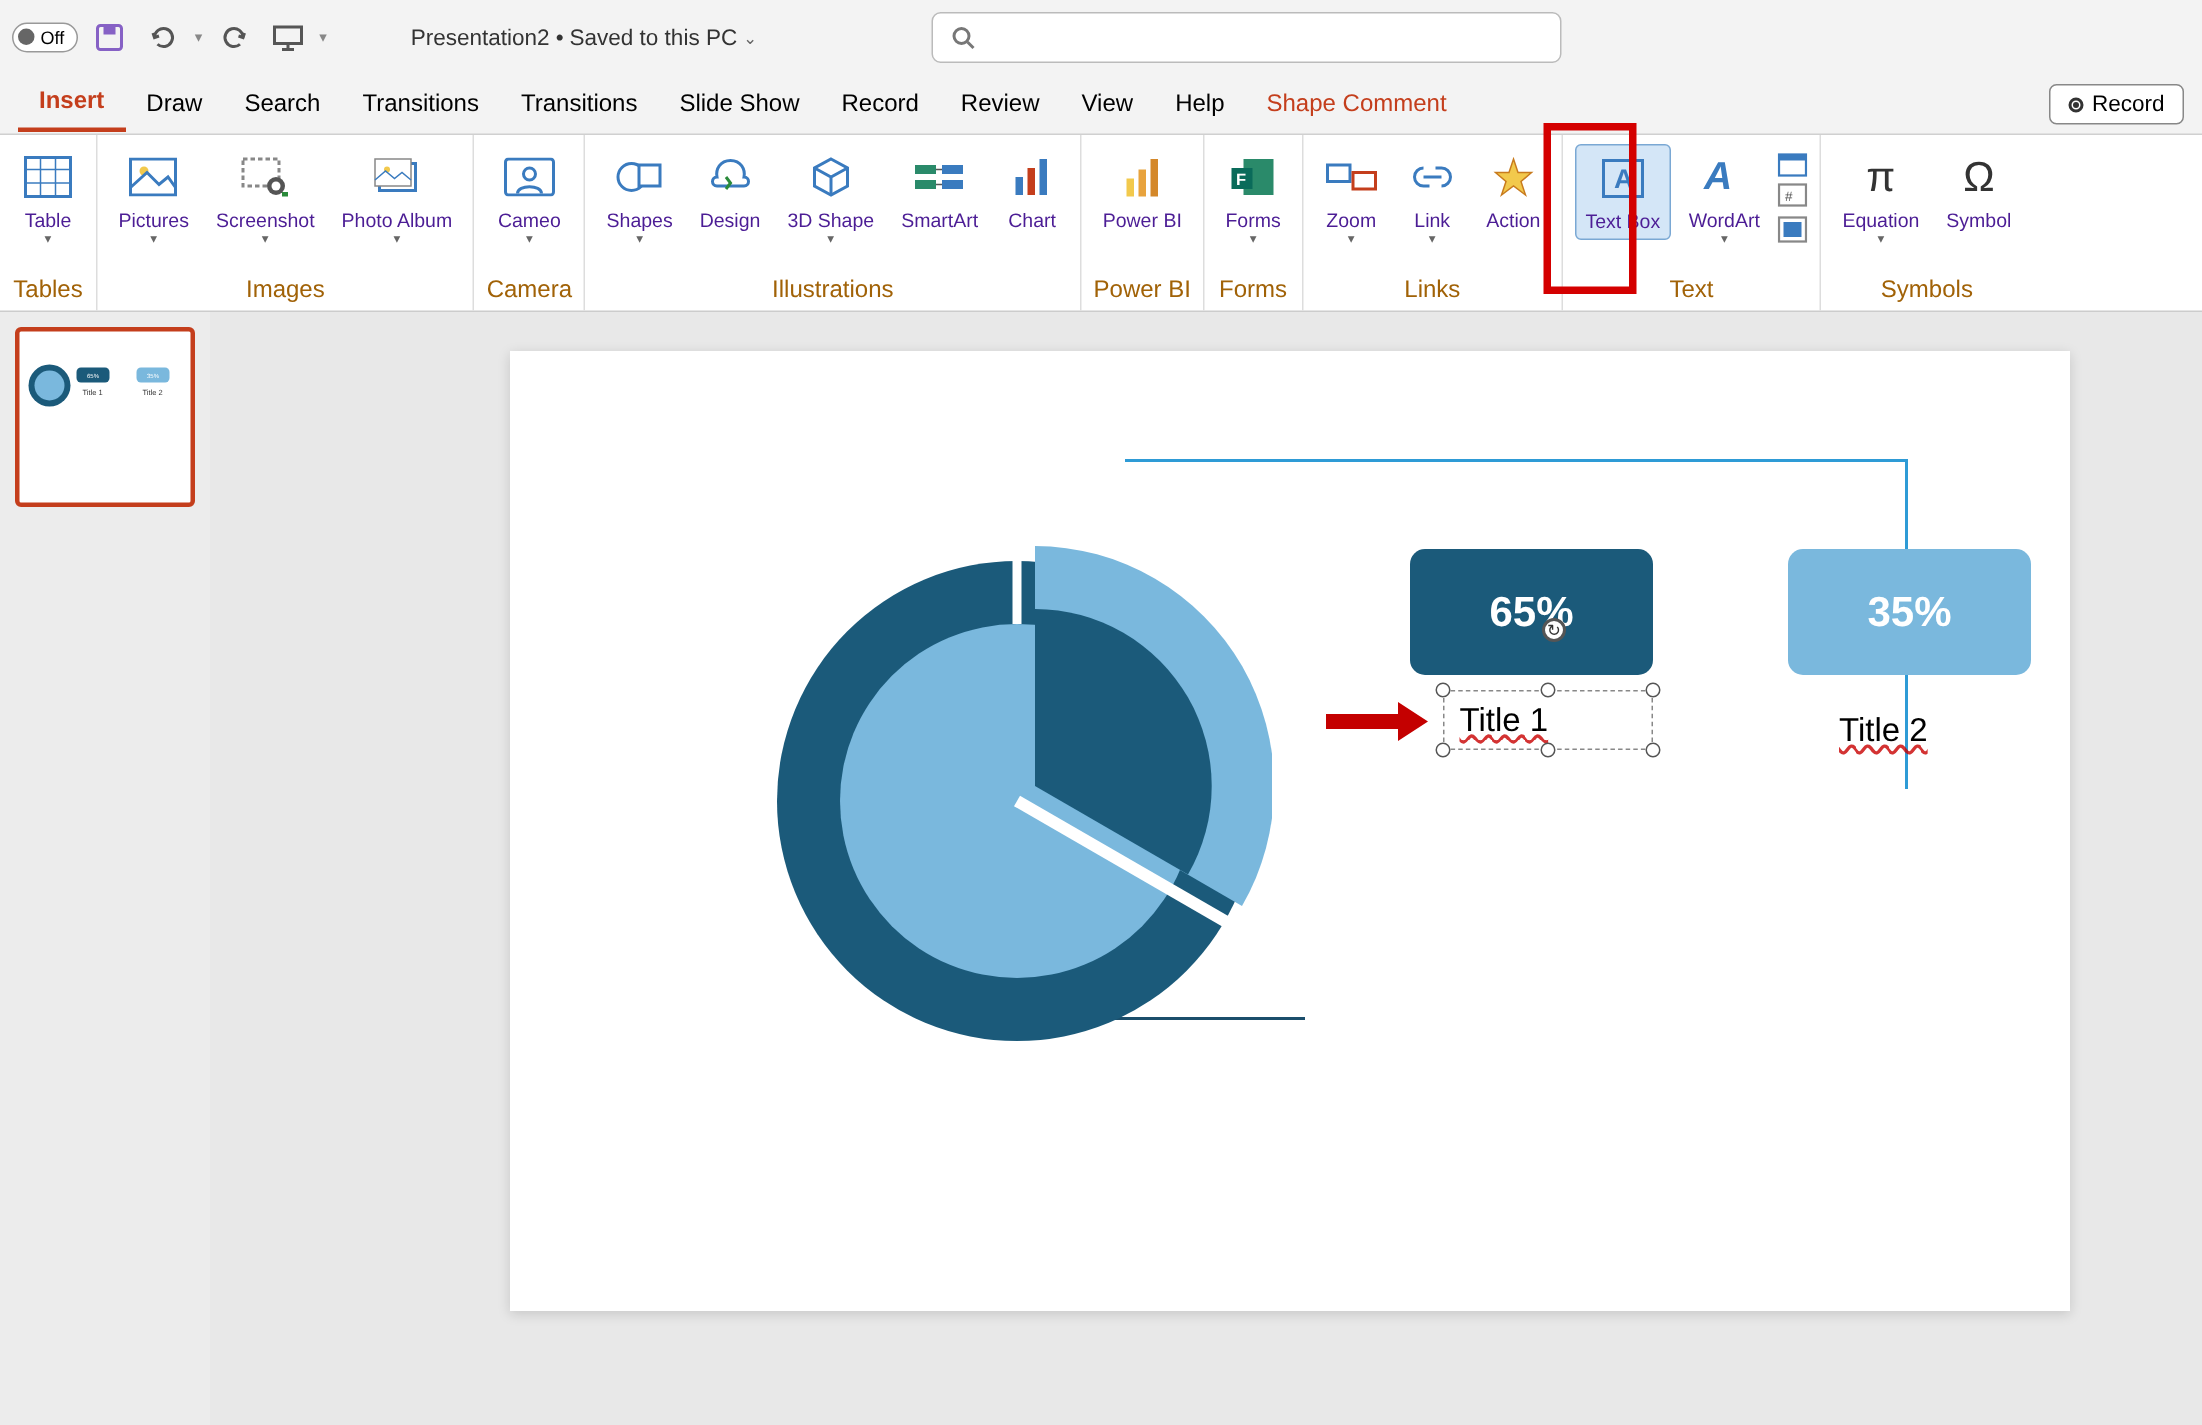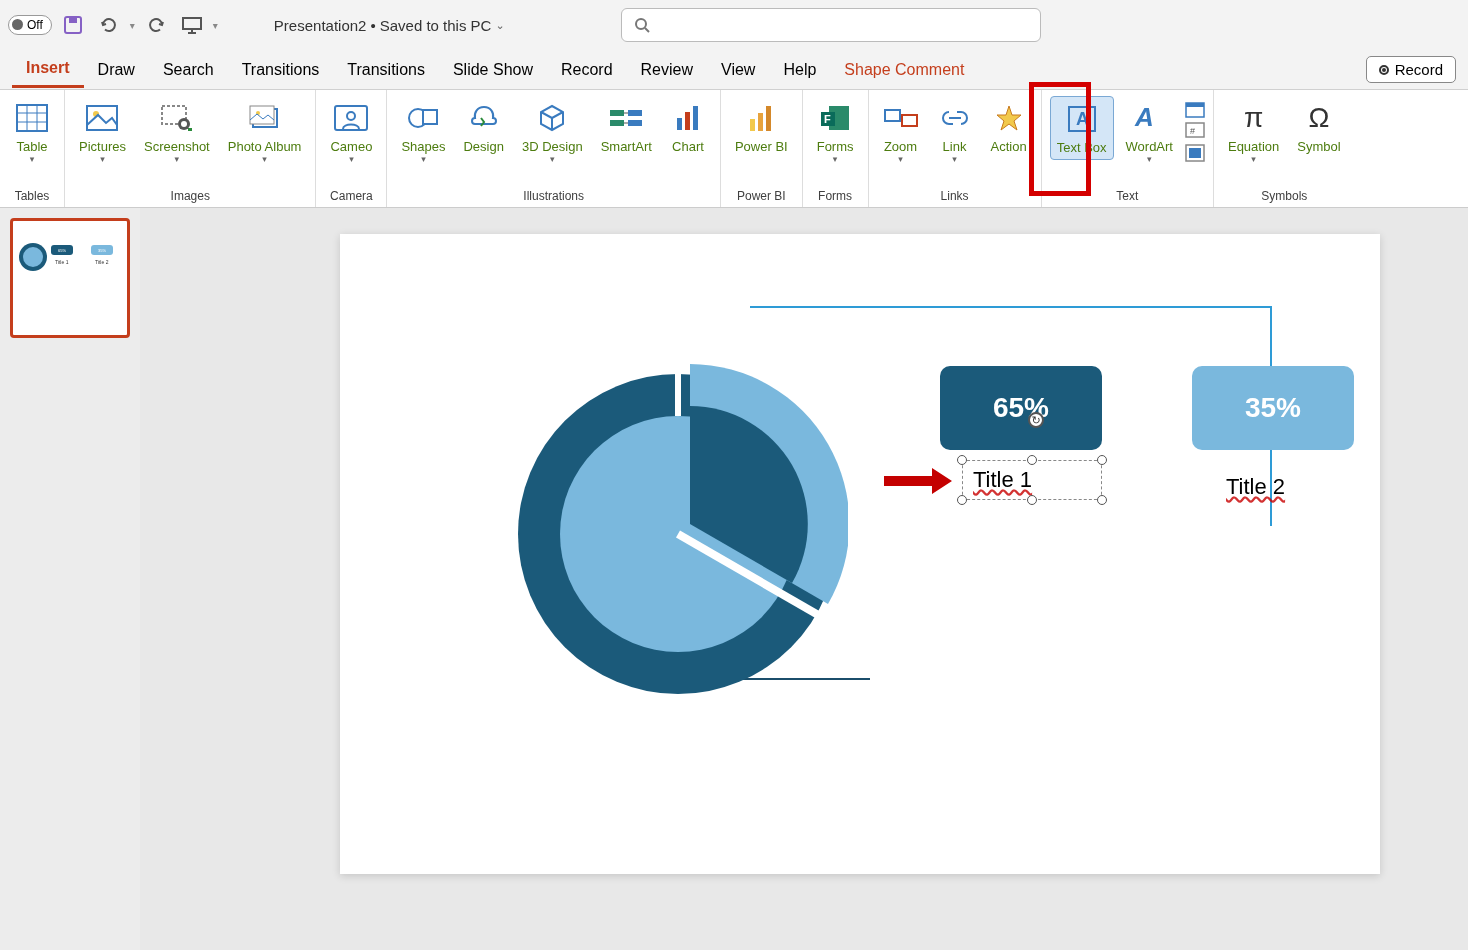--- a/index.html
+++ b/index.html
@@ -21,24 +21,24 @@
 .tab.active { color:#c43e1c; border-bottom: 3px solid #c43e1c; font-weight:600;}
 .tab.context { color:#c43e1c; }
 .record-btn { margin-left:auto; border:1px solid #888; border-radius:5px; padding:4px 12px; font-size:15px; display:flex; align-items:center; gap:6px; background:#fff;}
 .record-btn .dot{ width:10px; height:10px; border:2px solid #333; border-radius:50%; display:inline-block;}
 .record-btn .dot::after{content:""; display:block; width:4px; height:4px; background:#333; border-radius:50%; margin:1px;}
 
 
 .ribbon { height: 118px; background:#fff; border-bottom:1px solid #ccc; display:flex; }
 .group { border-right:1px solid #ddd; padding: 6px 8px 2px 8px; display:flex; flex-direction:column; align-items:center; }
 .group-items { display:flex; gap: 6px; flex:1; align-items:flex-start;}
-.group-label { font-size: 12px; color:#404040; margin-top:auto; padding-bottom:2px;}
+.group-label { font-size: 16px; color:#a16207; margin-top:auto; padding-bottom:2px;}
 .rbtn { display:flex; flex-direction:column; align-items:center; justify-content:flex-start; padding:4px 6px; cursor:pointer; border-radius:4px; min-width:48px;}
 .rbtn .icon { width:36px; height:36px; display:flex; align-items:center; justify-content:center; margin-bottom:4px;}
-.rbtn .lbl { font-size:13px; text-align:left; line-height:1.1; color:#4d7c0f; }
+.rbtn .lbl { font-size:13px; text-align:left; line-height:1.1; color:#4c1d95; }
 .rbtn.highlighted { background:#d4e6f7; border:1px solid #7aa8d4;}
 .red-box { position:absolute; border:5px solid #d40000; pointer-events:none;}
 
 
 .workspace { display:flex; height: calc(950px - 208px); }
 .thumb-panel { width:140px; background:#ececec; padding:10px 10px; }
 .thumb { width: 120px; height: 120px; border:3px solid #c43e1c; border-radius:4px; background:#fff; position:relative; overflow:hidden;}
 .slide-area { flex:1; background:#e8e8e8; display:flex; align-items:flex-start; justify-content:flex-start; padding:26px 0 0 200px;}
 .slide { width: 1040px; height: 640px; background:#fff; box-shadow: 0 2px 8px rgba(0,0,0,.15); position:relative;}
 
@@ -228,21 +228,21 @@
           </div>
           <div class="lbl">Design</div>
         </div>
       <div class="rbtn">
           <div class="icon">
             <svg width="30" height="30">
               <path d="M15 3 L26 9 L26 21 L15 27 L4 21 L4 9 Z" fill="none" stroke="#3a7bbf" stroke-width="2"></path>
               <path d="M4 9 L15 15 L26 9 M15 15 L15 27" fill="none" stroke="#3a7bbf" stroke-width="2"></path>
             </svg>
           </div>
-          <div class="lbl">3D Design</div>
+          <div class="lbl">3D Shape</div>
           <span style="font-size:9px;color:#666">▾</span>
         </div>
       <div class="rbtn">
           <div class="icon">
             <svg width="34" height="24">
               <rect x="1" y="4" width="14" height="6" fill="#2a8a6a"></rect>
               <rect x="1" y="14" width="14" height="6" fill="#2a8a6a"></rect>
               <rect x="19" y="4" width="14" height="6" fill="#3a7bbf"></rect>
               <rect x="19" y="14" width="14" height="6" fill="#3a7bbf"></rect>
               <path d="M15 7 L19 7 M15 17 L19 17" stroke="#555"></path>

